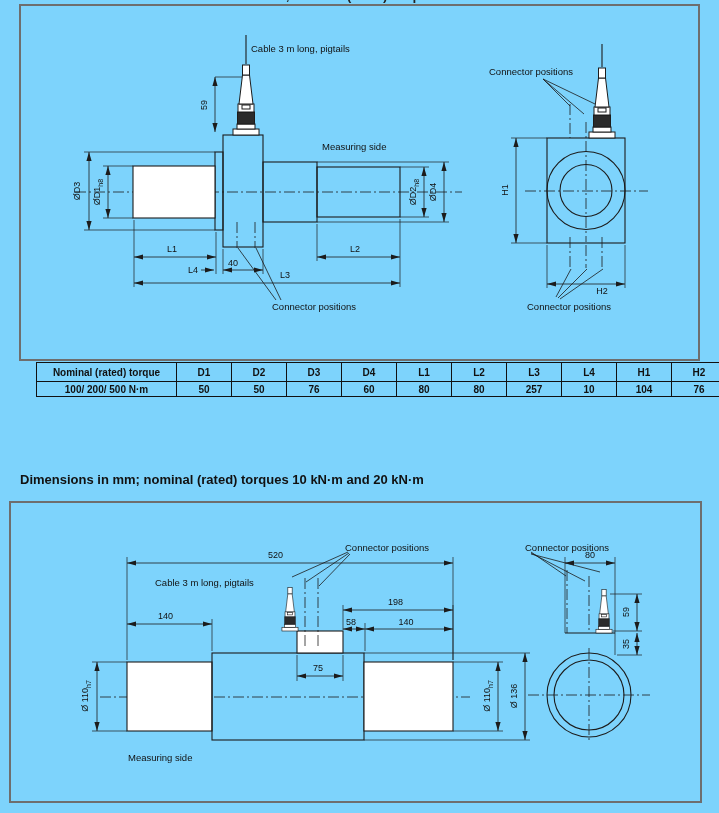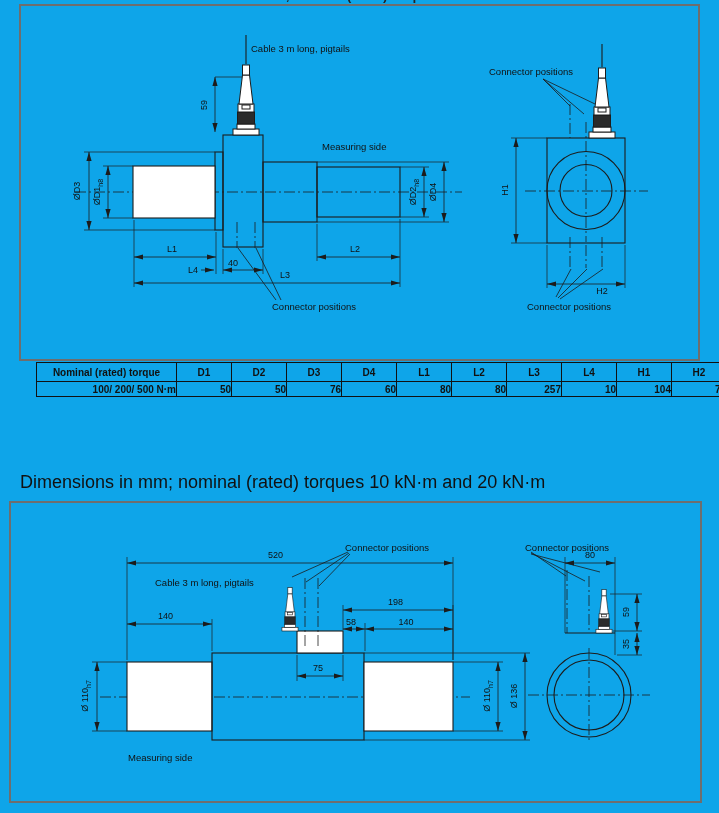--- a/index.html
+++ b/index.html
@@ -1,16 +1,16 @@
 <!DOCTYPE html>
 <html><head>
 <meta charset="utf-8">
 <style>
   html,body{margin:0;padding:0;background:#fff;}
-  #canvas{position:relative;width:719px;height:813px;background:#0ea5e9;overflow:hidden;
+  #canvas{position:relative;width:719px;height:813px;background:#7dd3fc;overflow:hidden;
           font-family:"Liberation Sans",sans-serif;color:#111;}
   
   #top-crop{position:absolute;left:0;top:0;width:719px;height:3px;overflow:hidden;}
   #top-crop span{position:absolute;top:-12px;left:170px;font-weight:bold;font-size:13px;white-space:nowrap;color:#222;}
   
   svg{position:absolute;left:0;display:block;}
   #svg-top{top:0;}
   #svg-bottom{top:497px;}
   .frame{fill:none;stroke:#6e6e6e;stroke-width:2;}
   .ln{stroke:#1c1c1c;stroke-width:1.1;fill:none;}
@@ -25,25 +25,25 @@
   .lbl{font-family:"Liberation Sans",sans-serif;font-size:9.5px;fill:#111;}
   .lblS{font-family:"Liberation Sans",sans-serif;font-size:9px;fill:#111;}
   .sub{font-size:7px;}
   .plug rect,.plug polygon{fill:#fff;stroke:#1c1c1c;stroke-width:1;}
   .plug .knurl{fill:#2b2b2b;}
   
   #dim-table{position:absolute;left:15px;top:362px;width:690px;border-collapse:collapse;
              table-layout:fixed;font-size:10px;font-weight:bold;text-align:center;margin-left:21px;}
   #dim-table th,#dim-table td{border:1px solid #111;padding:0;overflow:hidden;white-space:nowrap;}
   #dim-table th{height:18px;}
-  #dim-table td{height:14px;font-weight:bold;text-align:right;}
+  #dim-table td{height:14px;font-weight:bold;}
   #dim-table .c0{width:140px;}
   #dim-table .cn{width:55px;}
   
-  #section-heading{position:absolute;left:20px;top:472px;font-size:18px;font-weight:normal;
+  #section-heading{position:absolute;left:20px;top:472px;font-size:13px;font-weight:bold;
                    white-space:nowrap;color:#111;}
 </style>
 </head>
 <body>
 
 <div id="canvas">
 
   <div id="top-crop">
     <span>Dimensions in mm; nominal (rated) torques 100 N·m to 5 kN·m</span>
   </div>

